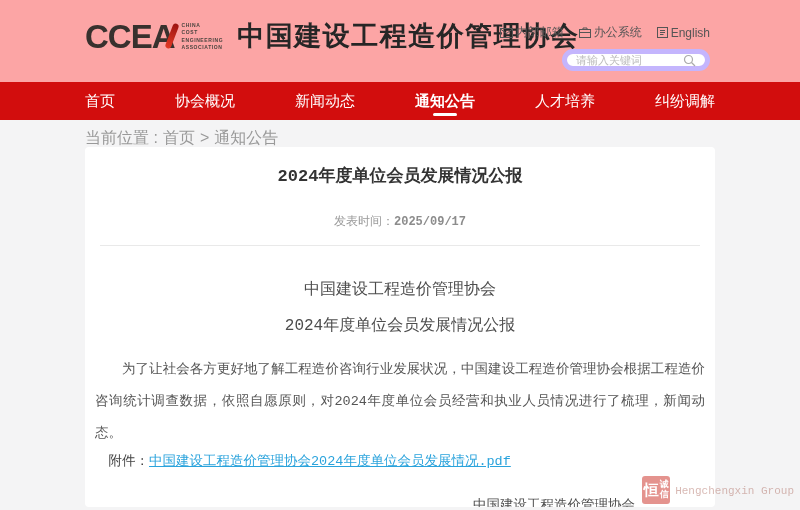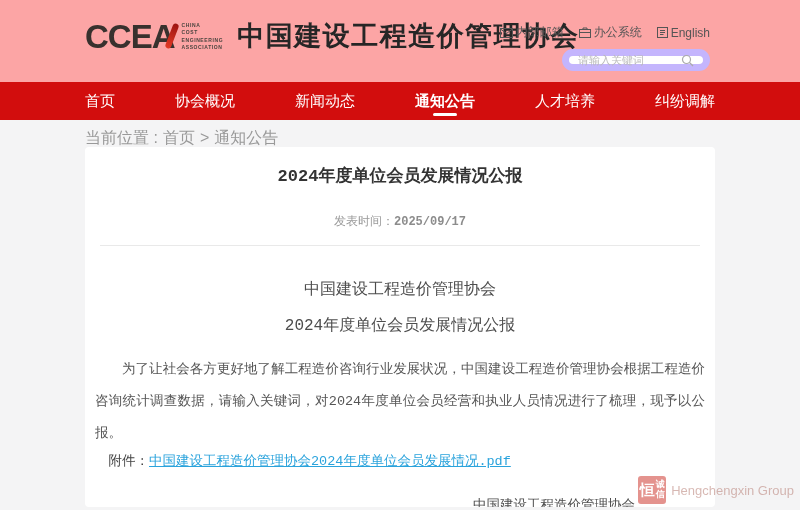--- a/index.html
+++ b/index.html
@@ -74,21 +74,21 @@
     display:flex;
     align-items:center;
     gap:3px;
     cursor:pointer;
   }
   .utility-link svg { display:block; }
   .search-box {
     margin-top:8px;
     width:148px;
     height:22px;
-    border:7px solid #c4b5fd;
+    border:5px solid #c4b5fd;
     border-radius:11px;
     background:#fff;
     display:flex;
     align-items:center;
     padding:0 9px;
     margin-left:auto;
   }
   .search-box input {
     border:none;
     outline:none;
@@ -237,22 +237,22 @@
   .wm-seal .wm-char-big { font-size:15px; font-weight:bold; }
   .wm-seal .wm-col { display:flex; flex-direction:column; font-size:9px; line-height:1.1; font-weight:bold; }
   .wm-text { margin-left:5px; }
   .wm-cn {
     font-family:"Liberation Serif","DejaVu Serif",serif;
     font-size:16px;
     letter-spacing:3px;
     color:#b86a60;
   }
   .wm-en {
-    font-family:Liberation Sans, sans-serif;
-    font-size:13px;
+    font-family:Liberation Mono, monospace;
+    font-size:11px;
     color:#b87f76;
     margin-top:1px;
   }
 </style>
 </head>
 <body>
 
 <div class="header">
   <div class="brand">
     <div class="logo-ccea">
@@ -345,21 +345,21 @@
 <div class="card">
   <div class="article-title">2024年度单位会员发展情况公报</div>
   <div class="publish-line">
     <span>发表时间：</span><span class="date">2025/09/17</span>
   </div>
   <div class="divider"></div>
 
   <div class="doc-heading first">中国建设工程造价管理协会</div>
   <div class="doc-heading second">2024年度单位会员发展情况公报</div>
 
-  <p class="body-paragraph">为了让社会各方更好地了解工程造价咨询行业发展状况，中国建设工程造价管理协会根据工程造价咨询统计调查数据，请输入关键词，对2024年度单位会员经营和执业人员情况进行了梳理，现予以公报。</p>
+  <p class="body-paragraph">为了让社会各方更好地了解工程造价咨询行业发展状况，中国建设工程造价管理协会根据工程造价咨询统计调查数据，依照自愿原则，对2024年度单位会员经营和执业人员情况进行了梳理，新闻动态。</p>
 
   <div class="attachment-line">
     <span>附件：</span><a class="attachment-link">中国建设工程造价管理协会2024年度单位会员发展情况.pdf</a>
   </div>
 
   <div class="signature">
     <div>中国建设工程造价管理协会</div>
 
   </div>
 </div>

